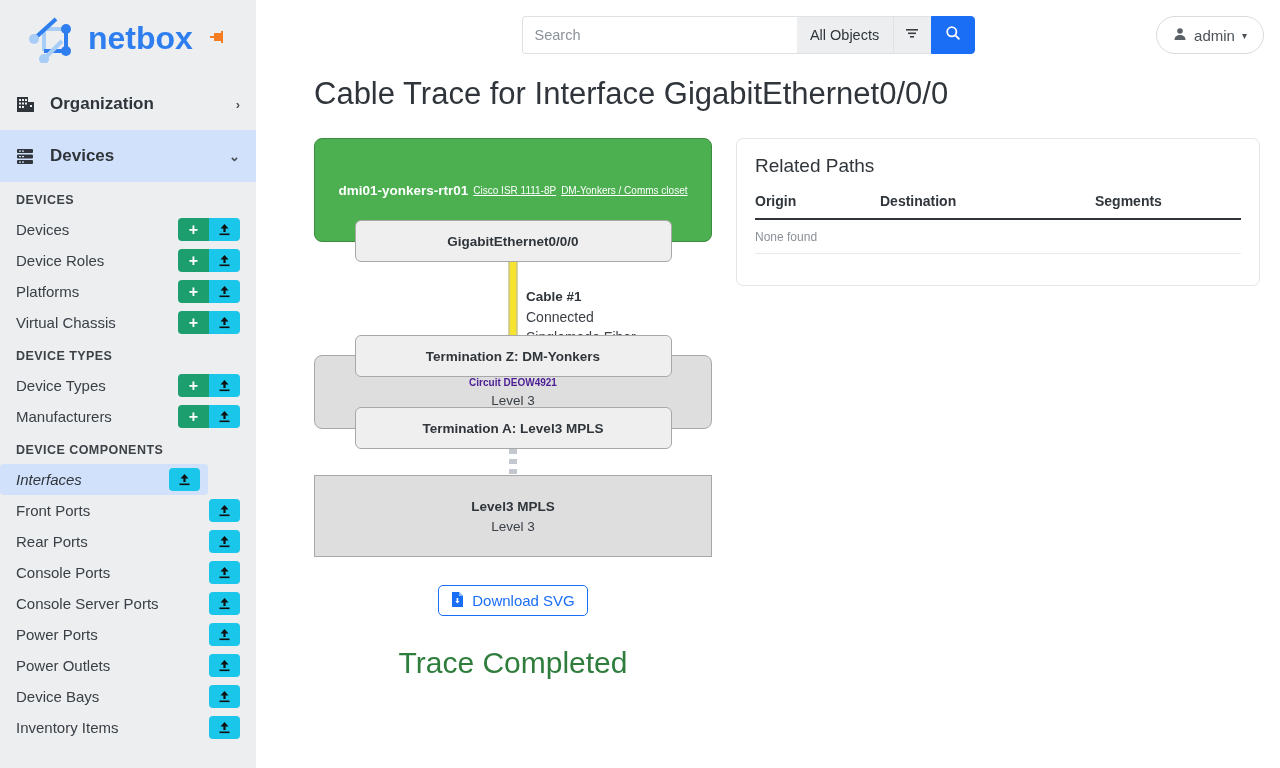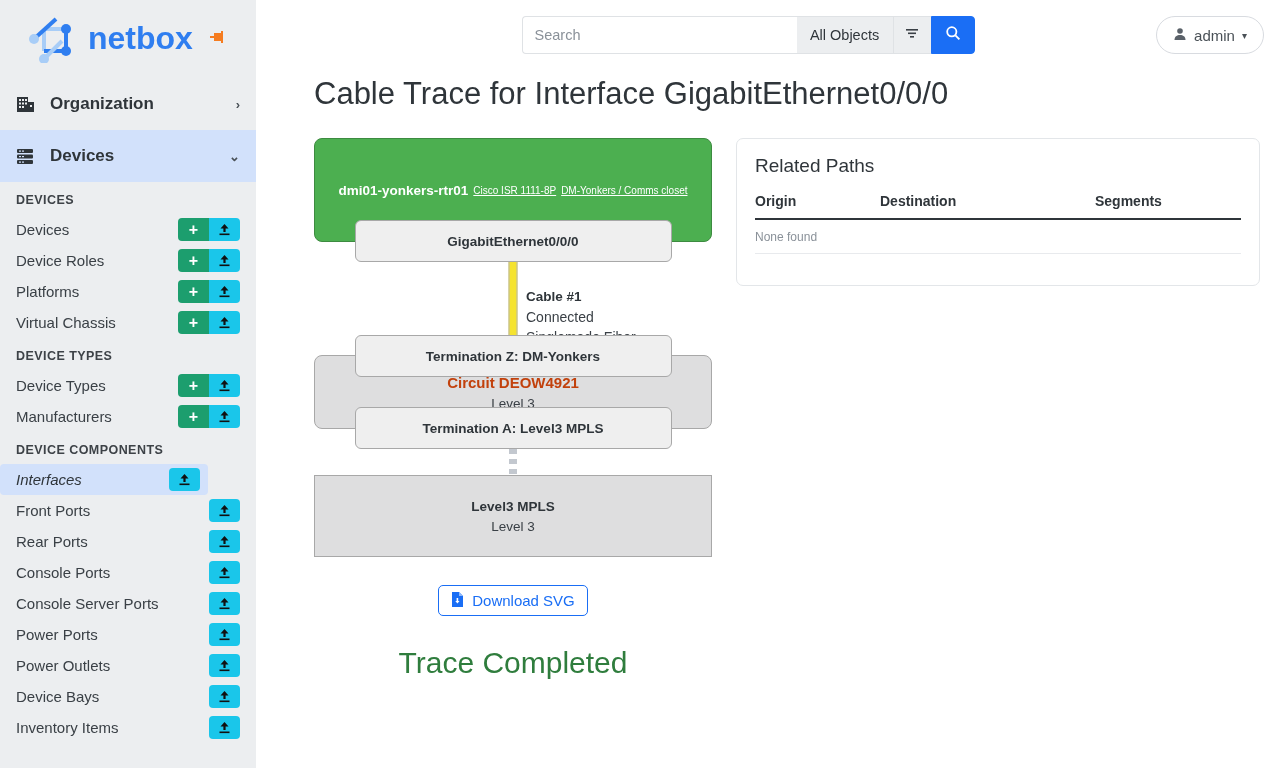--- a/index.html
+++ b/index.html
@@ -187,21 +187,21 @@
   .node-circuit {
     width: 398px; height: 74px;
     background: #dededf;
     border: 1px solid #a8a8a8;
     border-radius: 8px;
     display: flex; flex-direction: column; align-items: center; justify-content: center;
     gap: 5px;
     margin-top: -22px;
     position: relative; z-index: 1;
   }
-  .node-circuit .l1 { font-size: 15px; font-weight: bold; color: #c2410c; }
+  .node-circuit .l1 { font-size: 10px; font-weight: bold; color: #4c1d95; }
   .node-circuit .l2 { font-size: 13.5px; color: #3a4046; }
 
   .dash-seg {
     height: 48px; position: relative;
     margin-top: -22px;
   }
   .dash-line {
     position: absolute; left: 50%; transform: translateX(-50%);
     top: 22px; width: 8px; height: 30px;
     background-image: linear-gradient(#c3c8cf 50%, transparent 50%);

